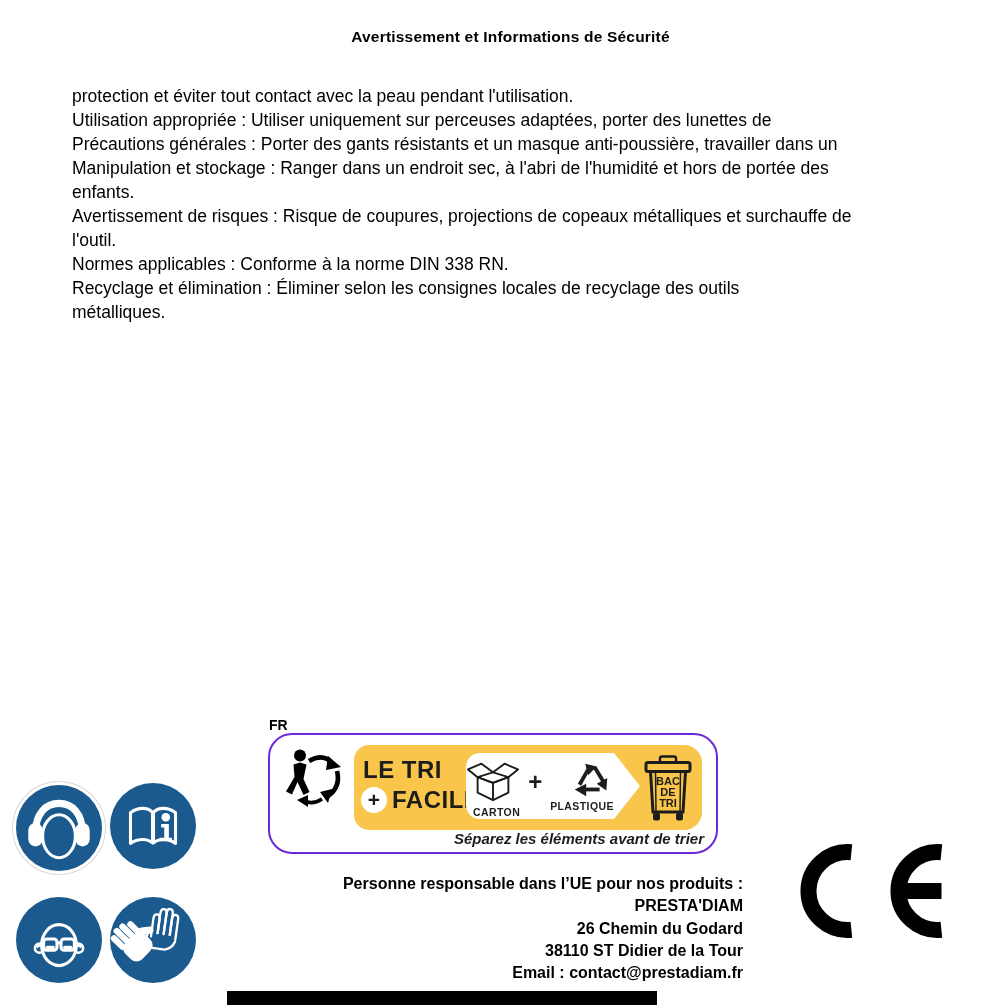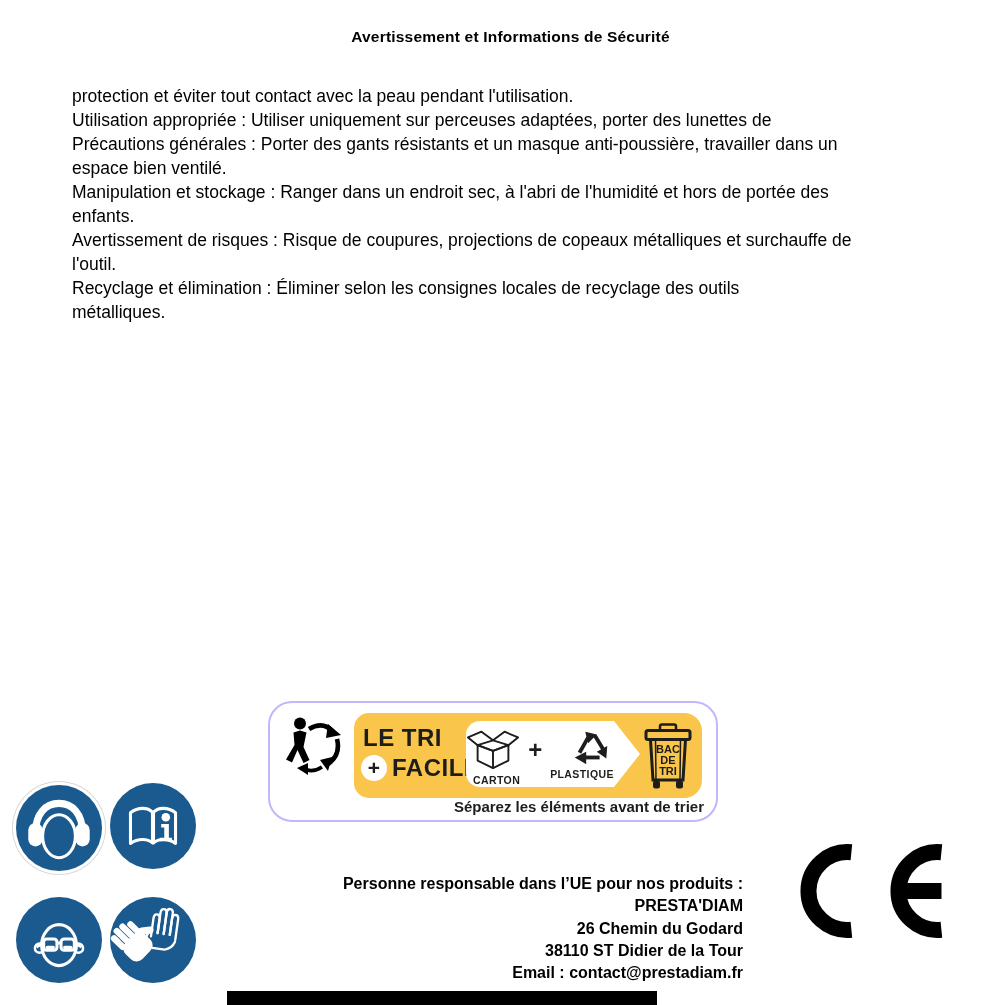--- a/index.html
+++ b/index.html
@@ -20,22 +20,22 @@
   .picto { position:absolute; width:86px; height:86px; }
   .picto svg { display:block; width:100%; height:100%; }
   #picto-ear     { left:16px;  top:785px; border-radius:50%;
                    box-shadow:0 0 0 3px #fff, 0 0 0 4px #d9d9d9; }
   #picto-manual  { left:110px; top:783px; }
   #picto-goggles { left:16px;  top:897px; }
   #picto-gloves  { left:110px; top:897px; }
 
   
   #fr-code { left:269px; top:717px; font-size:14px; font-weight:bold; }
-  #info-tri { left:268px; top:701px; width:450px; height:121px;
-              background:#fff; border:2px solid #c4b5fd; border-radius:24px; }
+  #info-tri { left:268px; top:733px; width:450px; height:121px;
+              background:#fff; border:2px solid #6d28d9; border-radius:24px; }
   #triman { position:absolute; left:10px; top:11px; width:64px; height:64px; }
   #band { position:absolute; left:84px; top:10px; width:348px; height:85px;
           background:#f9c54b; border-radius:15px 18px 18px 15px; }
   #letri { position:absolute; left:9px; top:11px; font-size:24px; font-weight:bold;
            letter-spacing:.5px; color:#1d1d1b; }
   #plusrow { position:absolute; left:7px; top:41px; display:flex; align-items:center; gap:5px; }
   #pluscircle { width:26px; height:26px; background:#fff; border-radius:50%;
                 font-size:21px; font-weight:bold; color:#1d1d1b; text-align:center;
                 line-height:25px; }
   #facile { font-size:24px; font-weight:bold; letter-spacing:.5px; color:#1d1d1b; }
@@ -44,21 +44,21 @@
             display:flex; justify-content:center; align-items:flex-start;
             gap:8px; padding-top:3px; }
   #cutout-tip { position:absolute; left:260px; top:8px; width:26px; height:66px;
                 background:#fff; clip-path:polygon(0 0, 100% 50%, 0 100%); }
   .mat { display:flex; flex-direction:column; align-items:flex-end; }
   .mat svg { display:block; }
   .mat-label { font-size:10.5px; font-weight:bold; letter-spacing:.4px; color:#1d1d1b; }
   #mat-plus { font-size:24px; font-weight:bold; margin-top:12px; color:#1d1d1b; }
   #bin { position:absolute; left:290px; top:10px; width:48px; height:66px; }
   #tagline { position:absolute; right:12px; top:95px; font-size:15px;
-             font-weight:bold; color:#1d1d1b; }
+             font-weight:bold; font-style:italic; color:#1d1d1b; }
 
   
   #responsible { left:243px; top:873px; width:500px; text-align:right;
                  font-size:16px; font-weight:bold; line-height:22.3px; }
   #responsible .line { white-space:nowrap; }
 
   
   #ce-mark { left:799px; top:841px; width:145px; height:100px; }
   #ce-mark svg { display:block; width:100%; height:100%; }
 
@@ -67,25 +67,25 @@
 </style>
 </head>
 <body>
 
 <div class="abs" id="title">Avertissement et Informations de Sécurité</div>
 
 <div class="abs" id="body-text">
     <div class="line">protection et éviter tout contact avec la peau pendant l'utilisation.</div>
     <div class="line">Utilisation appropriée : Utiliser uniquement sur perceuses adaptées, porter des lunettes de</div>
     <div class="line">Précautions générales : Porter des gants résistants et un masque anti-poussière, travailler dans un</div>
-    <div class="line">espace bien ventilé.</div>
     <div class="line">Manipulation et stockage : Ranger dans un endroit sec, à l'abri de l'humidité et hors de portée des</div>
     <div class="line">enfants.</div>
     <div class="line">Avertissement de risques : Risque de coupures, projections de copeaux métalliques et surchauffe de</div>
     <div class="line">l'outil.</div>
+    <div class="line">Normes applicables : Conforme à la norme DIN 338 RN.</div>
     <div class="line">Recyclage et élimination : Éliminer selon les consignes locales de recyclage des outils</div>
     <div class="line">métalliques.</div>
   </div>
 
 <div class="picto" id="picto-ear">
   <svg viewBox="0 0 84 84">
     <circle cx="42" cy="42" r="42" fill="#1a5a8e"></circle>
     <path d="M19 47 C19 28 29 18 42 18 C55 18 65 28 65 47" stroke="#fff" stroke-width="7" fill="none"></path>
     <ellipse cx="42" cy="50" rx="16" ry="21" fill="none" stroke="#fff" stroke-width="3"></ellipse>
     <rect x="12" y="37" width="14" height="23" rx="7" fill="#fff"></rect>

